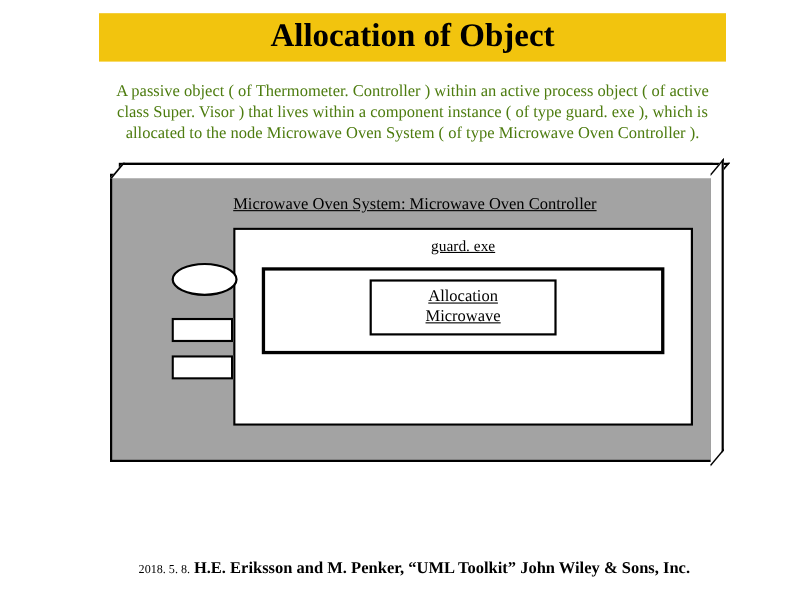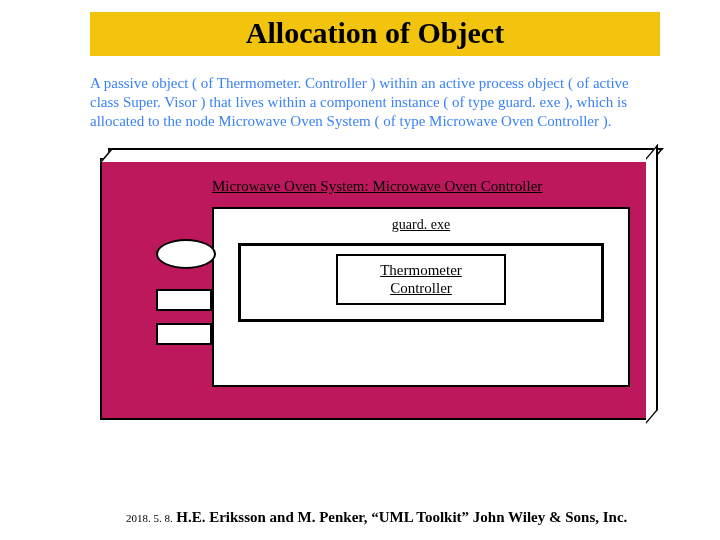--- a/index.html
+++ b/index.html
@@ -19,41 +19,42 @@
   .title-text {
     font-size: 30px;
     font-weight: bold;
     color: #000;
     text-align: center;
   }
   .paragraph {
     margin: 18px 60px 0 90px;
     font-size: 15px;
     line-height: 1.25;
-    color: #3b82f6;
+    color: #4d7c0f;
+    text-align: center;
   }
   .diagram-wrap {
     position: relative;
     margin: 18px 60px 0 90px;
     height: 276px;
   }
   
   .cube-back {
     position: absolute;
     left: 18px; top: 0;
     width: 540px; height: 260px;
     border: 2px solid #000;
     background: #fff;
   }
   .cube-front {
     position: absolute;
     left: 10px; top: 10px;
     width: 548px; height: 262px;
     border: 2px solid #000;
-    background: #be185d;
+    background: #a3a3a3;
     padding: 10px 16px 10px 110px;
   }
   .cube-front::before {
     
     content: "";
     position: absolute;
     left: -2px; top: -12px;
     width: 548px; height: 12px;
     background: #fff;
     border: 2px solid #000;
@@ -156,22 +157,22 @@
 
     <div class="guard-box">
       <div class="ellipse"></div>
       <div class="tab t1"></div>
       <div class="tab t2"></div>
 
       <div class="guard-label">guard. exe</div>
 
       <div class="process-box">
         <div class="thermo-box">
-          <span>Thermometer</span><br>
-          <span>Controller</span>
+          <span>Allocation</span><br>
+          <span>Microwave</span>
         </div>
       </div>
     </div>
   </div>
 </div>
 
 <div class="footer">
   <span class="date">2018. 5. 8.</span>
   <b class="ref">H.E. Eriksson and M. Penker, “UML Toolkit” John Wiley &amp; Sons, Inc.</b>
 </div>

